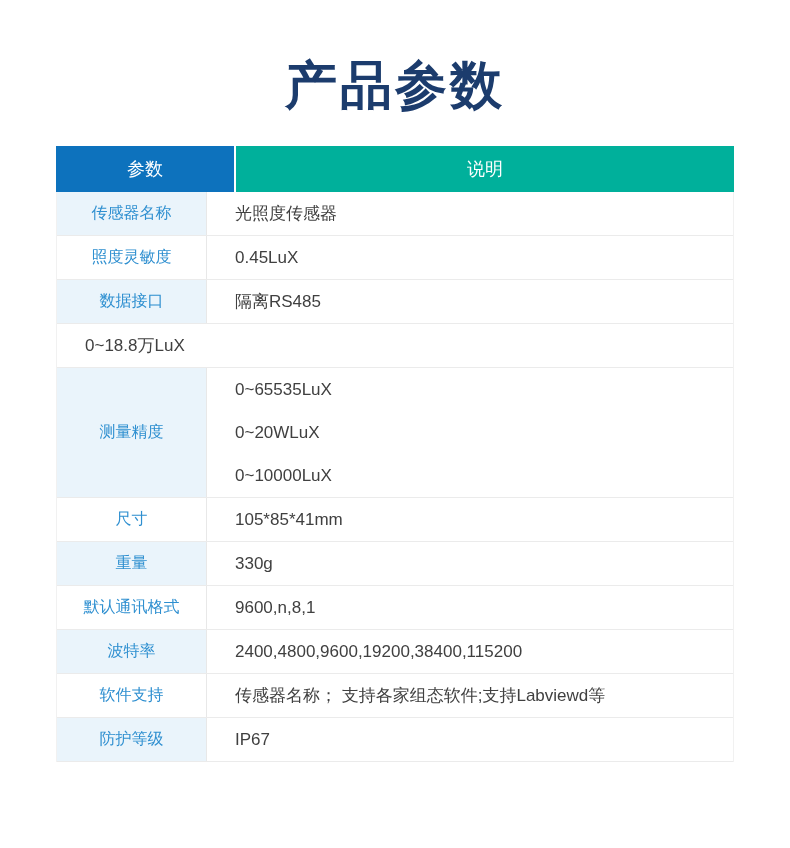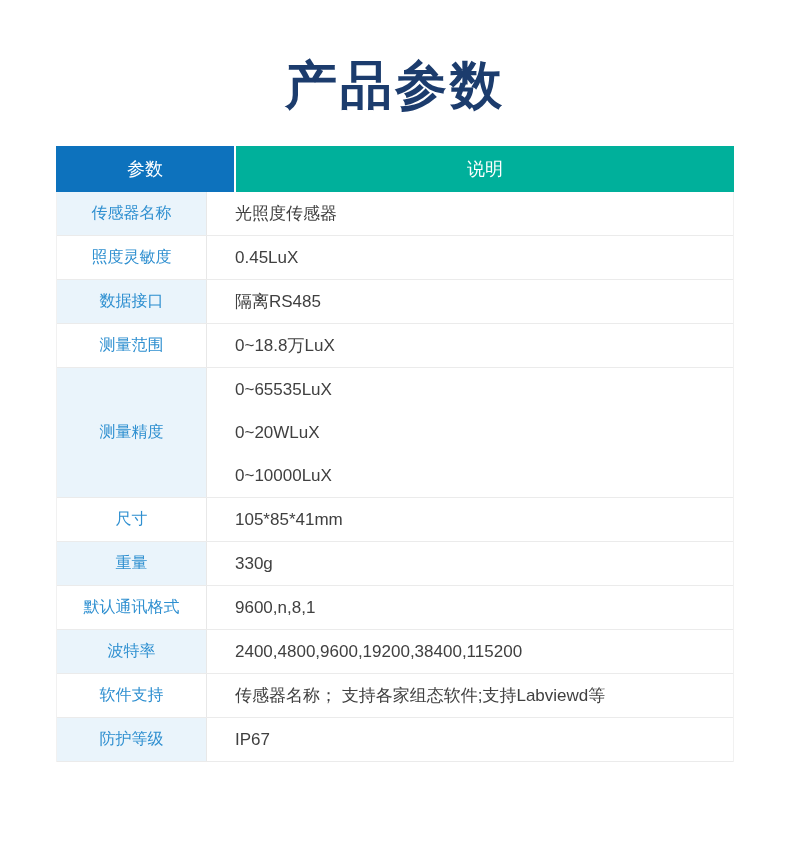--- a/index.html
+++ b/index.html
@@ -124,21 +124,20 @@
           <div class="value-line">0.45LuX</div>
         </div>
       </div>
       <div class="tr shaded">
         <div class="td-param">数据接口</div>
         <div class="td-value">
           <div class="value-line">隔离RS485</div>
         </div>
       </div>
       <div class="tr">
-        <div class="td-param">测量范围</div>
         <div class="td-value">
           <div class="value-line">0~18.8万LuX</div>
         </div>
       </div>
       <div class="tr shaded">
         <div class="td-param">测量精度</div>
         <div class="td-value">
           <div class="value-line">0~65535LuX</div>
           <div class="value-line">0~20WLuX</div>
           <div class="value-line">0~10000LuX</div>

